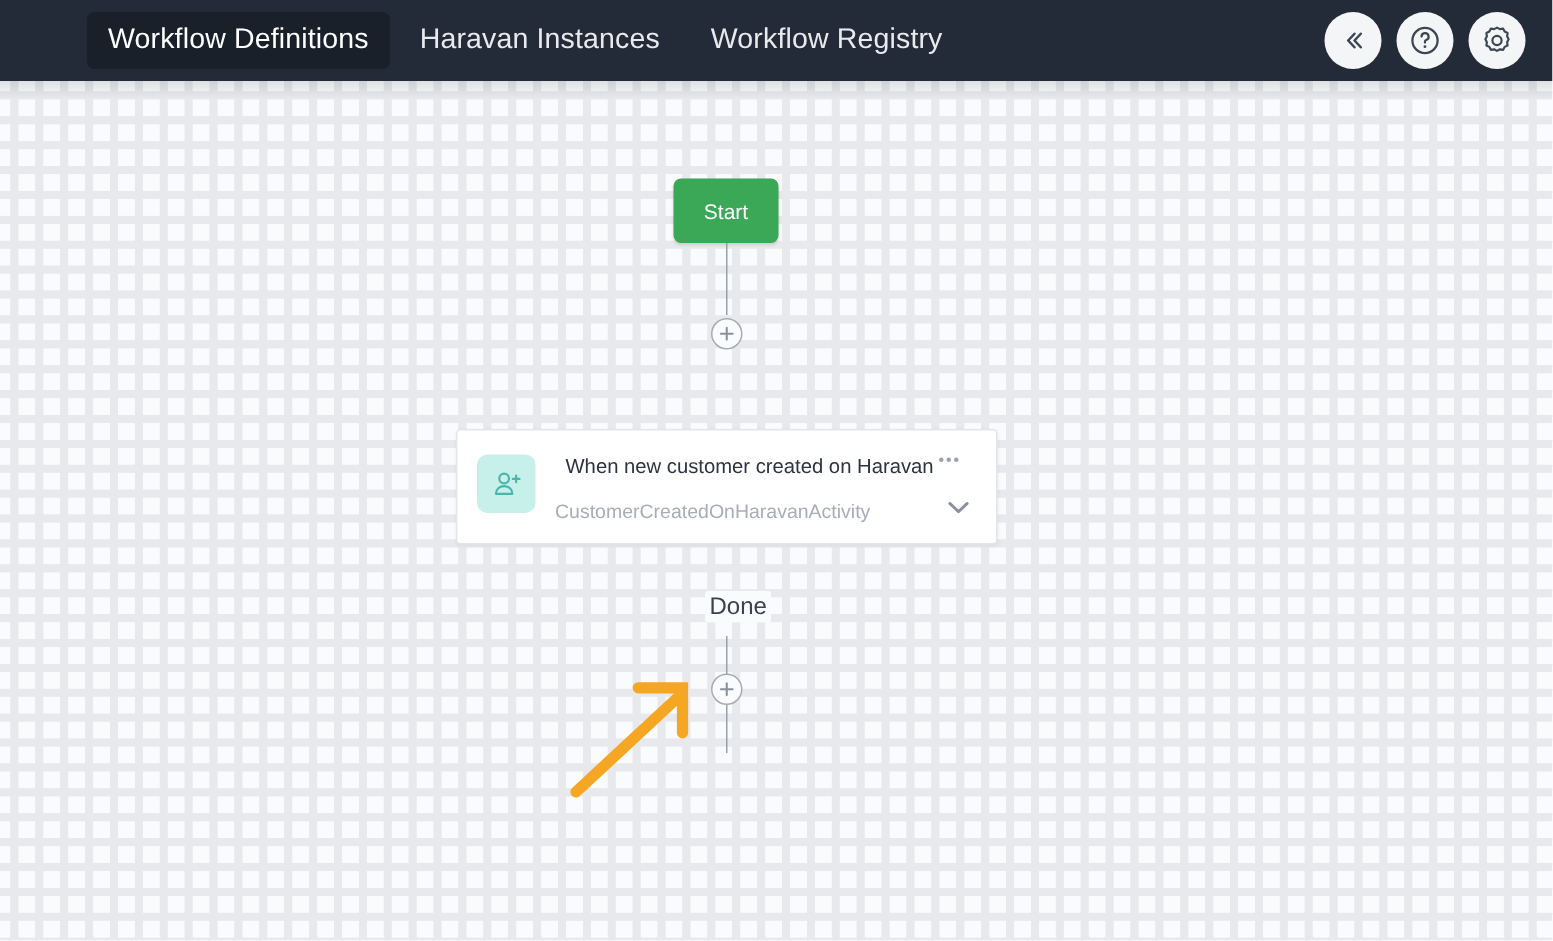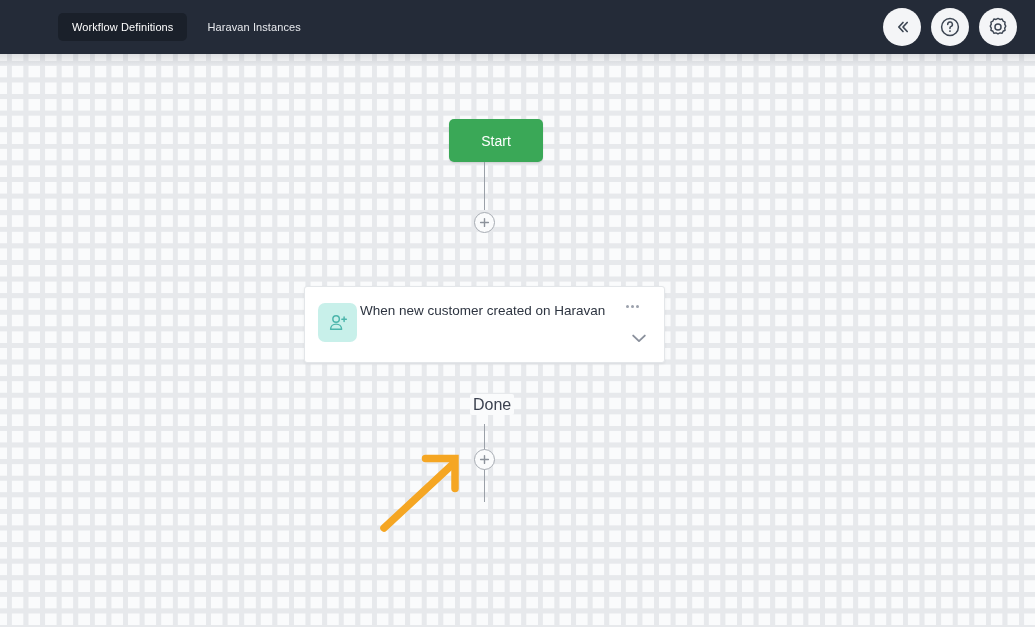--- a/index.html
+++ b/index.html
@@ -31,21 +31,21 @@
   }
 
   .tabs {
     display: flex;
     align-items: center;
     margin-left: 58px;
     gap: 6px;
   }
 
   .tab {
-    font-size: 11px;
+    font-size: 19px;
     color: #e8eaee;
     padding: 8px 14px;
     border-radius: 5px;
     letter-spacing: .1px;
     white-space: nowrap;
     cursor: pointer;
     background: transparent;
     border: none;
     font-family: "Liberation Sans", sans-serif;
   }
@@ -115,21 +115,21 @@
     background-position: 7px 10.5px, 10px 7px;
     background-repeat: repeat;
     pointer-events: none;
   }
   .canvas > * { position: relative; z-index: 2; }
 
   
   .start-node {
     position: absolute;
     left: 449px; top: 65px;
-    width: 94px; height: 43px;
+    width: 70px; height: 43px;
     background: #3aa857;
     border-radius: 5px;
     display: flex;
     align-items: center;
     justify-content: center;
     color: #ffffff;
     font-size: 14px;
     cursor: pointer;
     box-shadow: 0 1px 2px rgba(0,0,0,0.12);
   }
@@ -178,21 +178,21 @@
     border-radius: 7px;
     background: #c8f0ea;
     display: flex;
     align-items: center;
     justify-content: center;
   }
   .activity-icon svg { display: block; }
 
   .activity-title {
     position: absolute;
-    left: 55px; top: 16px;
+    left: 72px; top: 16px;
     font-size: 13.5px;
     color: #2d3440;
     white-space: nowrap;
   }
   .activity-subtitle {
     position: absolute;
     left: 65px; top: 46px;
     font-size: 13px;
     color: #a8aeb6;
     white-space: nowrap;
@@ -249,20 +249,21 @@
 </head>
 <body>
 
 <div id="app">
 
   <div class="topbar">
 
     <div class="tabs">
       <button class="tab active">Workflow Definitions</button>
       <button class="tab">Haravan Instances</button>
+      <button class="tab">Workflow Registry</button>
     </div>
 
     <div class="topbar-actions">
 
       <button class="circle-btn">
         <span>
           <svg width="22" height="22" viewBox="0 0 22 22">
             <path d="M12 6.5 L7.8 11 L12 15.5" fill="none" stroke="#3d4653" stroke-width="1.7" stroke-linecap="round" stroke-linejoin="round"></path>
             <path d="M16.2 6.5 L12 11 L16.2 15.5" fill="none" stroke="#3d4653" stroke-width="1.7" stroke-linecap="round" stroke-linejoin="round"></path>
           </svg>
@@ -321,20 +322,21 @@
         <span>
           <svg width="24" height="24" viewBox="0 0 24 24">
             <circle cx="10.1" cy="8.0" r="3.25" fill="none" stroke="#4bb5ab" stroke-width="1.45"></circle>
             <path d="M4.6 18.2 c0 -3.05 2.45 -5.1 5.5 -5.1 c3.05 0 5.5 2.05 5.5 5.1 z" fill="none" stroke="#4bb5ab" stroke-width="1.45" stroke-linejoin="round"></path>
             <path d="M18.1 6.0 V10.5 M15.85 8.25 H20.35" stroke="#4bb5ab" stroke-width="1.45" stroke-linecap="round" fill="none"></path>
           </svg>
         </span>
       </div>
 
       <div class="activity-title">When new customer created on Haravan</div>
+      <div class="activity-subtitle">CustomerCreatedOnHaravanActivity</div>
 
       <div class="card-menu">
         <i></i>
         <i></i>
         <i></i>
       </div>
 
       <div class="card-chevron">
         <span>
           <svg width="18" height="12" viewBox="0 0 18 12">

